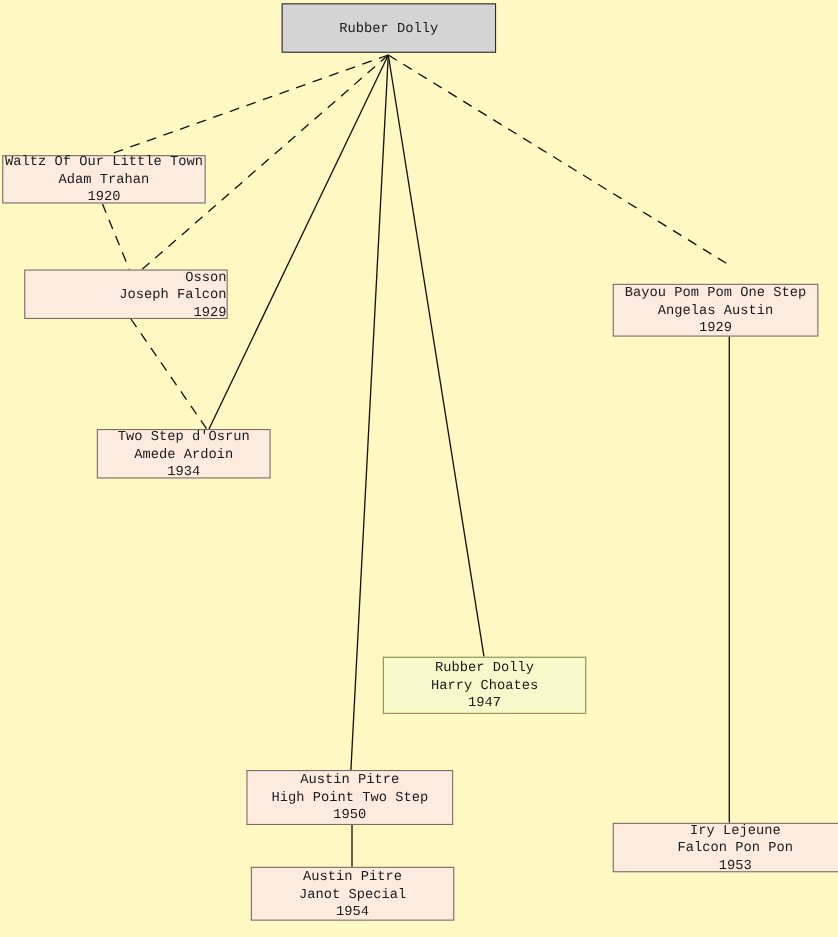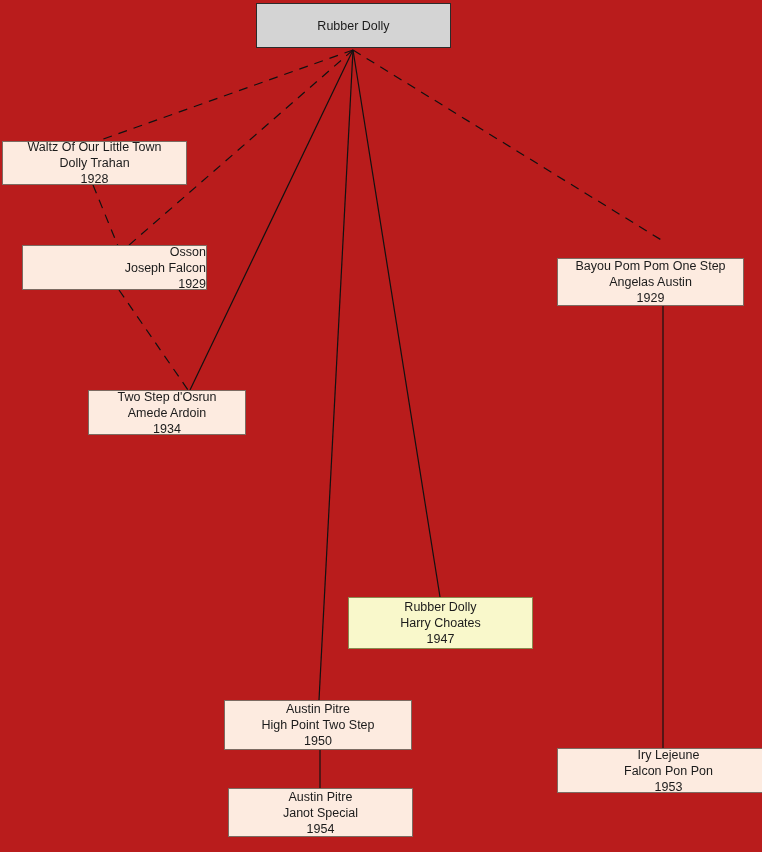--- a/index.html
+++ b/index.html
@@ -5,22 +5,22 @@
 <style>
   html, body {
     margin: 0;
     padding: 0;
     background: #ffffff;
   }
   #canvas {
     position: relative;
     width: 762px;
     height: 852px;
-    background: #b91c1c;
-    font-family: Liberation Sans, sans-serif;
+    background: #fef9c3;
+    font-family: Liberation Mono, monospace;
     overflow: hidden;
   }
   #edge-layer {
     position: absolute;
     left: 0;
     top: 0;
     width: 762px;
     height: 852px;
     pointer-events: none;
   }
@@ -74,22 +74,22 @@
       <line x1="320" y1="750" x2="320" y2="788" stroke="#111111" stroke-width="1.2"></line>
       <line x1="663" y1="288" x2="663" y2="748" stroke="#111111" stroke-width="1.2"></line>
     </svg>
 
   <div id="node-layer">
       <div class="node node-root" style="left: 256px; top: 3px; width: 195px; height: 45px;">
         <span class="line">Rubber Dolly</span>
       </div>
       <div class="node node-peach" style="left: 2px; top: 141px; width: 185px; height: 44px;">
         <span class="line">Waltz Of Our Little Town</span>
-        <span class="line">Dolly Trahan</span>
-        <span class="line">1928</span>
+        <span class="line">Adam Trahan</span>
+        <span class="line">1920</span>
       </div>
       <div class="node node-peach" style="left: 22px; top: 245px; width: 185px; height: 45px; align-items: flex-end;">
         <span class="line">Osson</span>
         <span class="line">Joseph Falcon</span>
         <span class="line">1929</span>
       </div>
       <div class="node node-peach" style="left: 88px; top: 390px; width: 158px; height: 45px;">
         <span class="line">Two Step d'Osrun</span>
         <span class="line">Amede Ardoin</span>
         <span class="line">1934</span>

